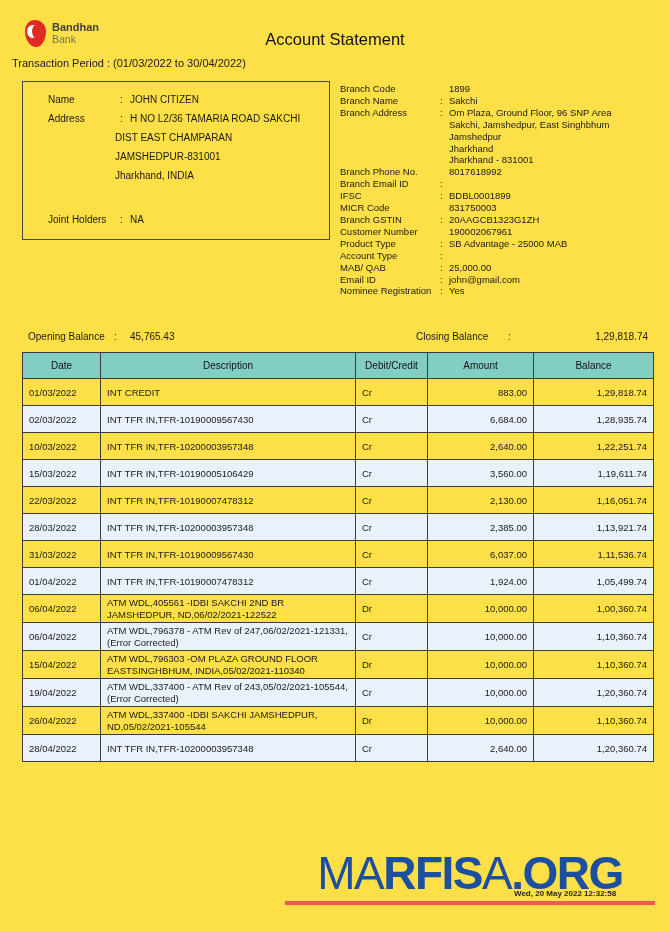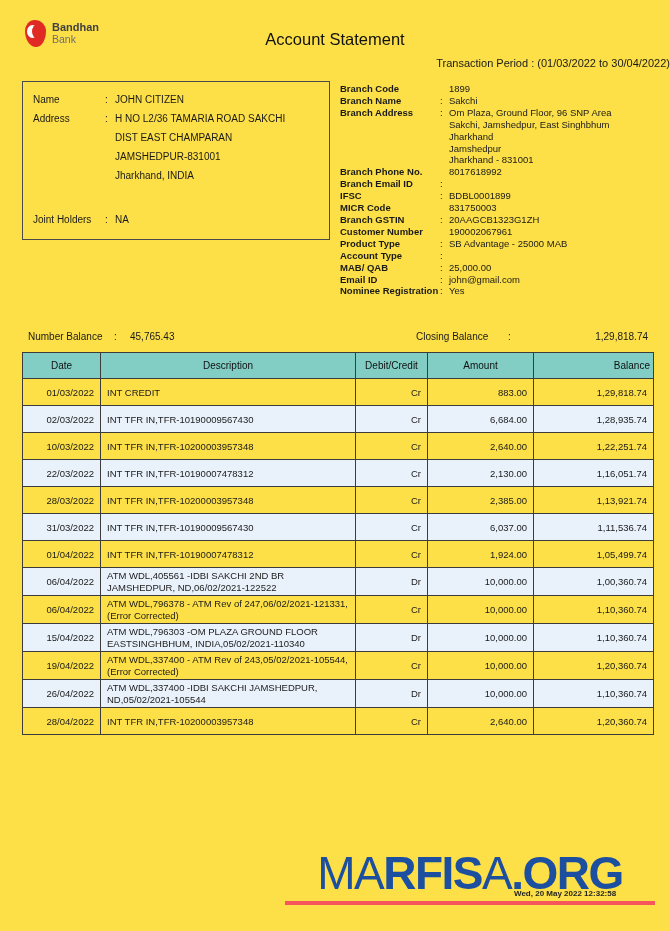--- a/index.html
+++ b/index.html
@@ -9,35 +9,35 @@
 
   
   .logo { position:absolute; left:25px; top:20px; display:flex; align-items:center; gap:6px; }
   .logo-mark { position:relative; width:21px; height:27px; background:var(--brand-red,#e02a24); border-radius:46% 54% 48% 52% / 40% 42% 58% 60%; }
   .logo-mark::before { content:""; position:absolute; left:2px; top:5px; width:11px; height:13px; background:#fff; border-radius:50%; }
   .logo-mark::after { content:""; position:absolute; left:7px; top:4px; width:12px; height:15px; background:var(--brand-red,#e02a24); border-radius:50%; }
   .logo-text { display:flex; flex-direction:column; line-height:1.05; }
   .logo-text .l1 { font-weight:bold; font-size:11px; color:#414042; }
   .logo-text .l2 { font-size:10.5px; color:#6d6e71; }
   .title { padding-top:30px; text-align:center; font-size:16.5px; font-weight:400; color:#111; }
-  .subtitle { margin-top:8px; text-align:right; font-size:11px; color:#1a1a1a; }
+  .subtitle { margin-top:8px; text-align:left; font-size:11px; color:#1a1a1a;margin-left:12px; }
 
   
   .info { display:flex; margin:12px 22px 0 22px; }
   .cust-box { width:308px; height:159px; border:1px solid #4a4a4a; padding:8px 10px 10px 10px; font-size:10px; display:flex; flex-direction:column; flex:none; }
-  .c-row { display:flex; line-height:19px; }
+  .c-row { display:flex; line-height:19px;margin-left:15px; }
   .c-label { width:72px; flex:none; }
   .c-colon { width:10px; flex:none; }
   .c-value { flex:1; }
   .c-extra { padding-left:82px; line-height:19px; }
   .c-joint { margin-top:auto; }
 
   .branch { flex:1; padding-left:10px; padding-top:2px; font-size:9.5px; line-height:11.9px; }
   .bd-row { display:flex; }
-  .bd-label { width:100px; flex:none;font-weight:bold; }
+  .bd-label { width:100px; flex:none; }
   .bd-colon { width:9px; flex:none; }
   .bd-value { flex:1; }
   .bd-extra { padding-left:109px; }
 
   
   .balances { display:flex; margin:34px 22px 0 22px; font-size:10px; align-items:baseline; }
   .bal-left { display:flex; flex:1; padding-left:6px; }
   .bal-left .bl-label { width:86px; flex:none; }
   .bal-left .bl-colon { width:16px; flex:none; }
   .bal-right { display:flex; width:232px; flex:none; }
@@ -47,22 +47,22 @@
 
   
   table.tx { width:626px; margin:10px 22px 0 22px; border-collapse:collapse; table-layout:fixed; font-size:9.5px; border:1.5px solid #2e2e2e; }
   table.tx th, table.tx td { border:1px solid #3c3c3c; }
   table.tx th { background:var(--teal,#82cec5); font-weight:400; font-size:10px; padding:7px 3px; color:#101010; }
   table.tx td { height:27px; padding:2px 6px; vertical-align:middle; line-height:11.5px; }
   .col-date { width:78px; }
   .col-desc { width:255px; }
   .col-dc { width:72px; }
   .col-amt { width:106px; }
-  .col-bal { width:120px;text-align:right; }
-  td.c-date, td.c-dc { text-align:right; }
+  .col-bal { width:120px; }
+  td.c-date, td.c-dc { text-align:left; }
   td.c-amt, td.c-bal { text-align:right; padding-right:4px; }
   tbody tr:nth-child(even) { background:var(--alt-blue,#e9f2fb); }
 
   
   .watermark { position:absolute; left:283px; top:849px; width:374px; text-align:center; font-size:46px; line-height:1.05; letter-spacing:-1.5px; color:var(--wm-blue,#1d4fa1); white-space:nowrap; }
   .wm-light { font-weight:400; }
   .wm-bold { font-weight:700; }
   .wm-underline { position:absolute; left:285px; top:901px; width:370px; height:4px; background:var(--underline-red,#f4565c); }
   .timestamp { position:absolute; left:514px; top:889px; font-size:8px; color:#1f1f1f;font-weight:bold; }
 </style>
@@ -114,22 +114,22 @@
           <span class="bd-label">Branch Name</span>
           <span class="bd-colon">:</span>
           <span class="bd-value">Sakchi</span>
         </div>
         <div class="bd-row">
           <span class="bd-label">Branch Address</span>
           <span class="bd-colon">:</span>
           <span class="bd-value">Om Plaza, Ground Floor, 96 SNP Area</span>
         </div>
         <div class="bd-extra">Sakchi, Jamshedpur, East Singhbhum</div>
+        <div class="bd-extra">Jamshedpur</div>
         <div class="bd-extra">Jharkhand</div>
-        <div class="bd-extra">Jamshedpur</div>
         <div class="bd-extra">Jharkhand - 831001</div>
         <div class="bd-row">
           <span class="bd-label">Branch Phone No.</span>
           <span class="bd-colon"></span>
           <span class="bd-value">8017618992</span>
         </div>
         <div class="bd-row">
           <span class="bd-label">Branch Email ID</span>
           <span class="bd-colon">:</span>
           <span class="bd-value"></span>
@@ -177,21 +177,21 @@
         <div class="bd-row">
           <span class="bd-label">Nominee Registration</span>
           <span class="bd-colon">:</span>
           <span class="bd-value">Yes</span>
         </div>
       </div>
   </div>
 
   <div class="balances">
     <div class="bal-left">
-      <span class="bl-label">Number Balance</span>
+      <span class="bl-label">Opening Balance</span>
       <span class="bl-colon">:</span>
       <span class="bl-value">45,765.43</span>
     </div>
     <div class="bal-right">
       <span class="bl-label">Closing Balance</span>
       <span class="bl-colon">:</span>
       <span class="bl-value">1,29,818.74</span>
     </div>
   </div>
 
@@ -221,20 +221,27 @@
           <td class="c-bal">1,28,935.74</td>
         </tr>
         <tr>
           <td class="c-date">10/03/2022</td>
           <td class="c-desc">INT TFR IN,TFR-10200003957348</td>
           <td class="c-dc">Cr</td>
           <td class="c-amt">2,640.00</td>
           <td class="c-bal">1,22,251.74</td>
         </tr>
         <tr>
+          <td class="c-date">15/03/2022</td>
+          <td class="c-desc">INT TFR IN,TFR-10190005106429</td>
+          <td class="c-dc">Cr</td>
+          <td class="c-amt">3,560.00</td>
+          <td class="c-bal">1,19,611.74</td>
+        </tr>
+        <tr>
           <td class="c-date">22/03/2022</td>
           <td class="c-desc">INT TFR IN,TFR-10190007478312</td>
           <td class="c-dc">Cr</td>
           <td class="c-amt">2,130.00</td>
           <td class="c-bal">1,16,051.74</td>
         </tr>
         <tr>
           <td class="c-date">28/03/2022</td>
           <td class="c-desc">INT TFR IN,TFR-10200003957348</td>
           <td class="c-dc">Cr</td>

